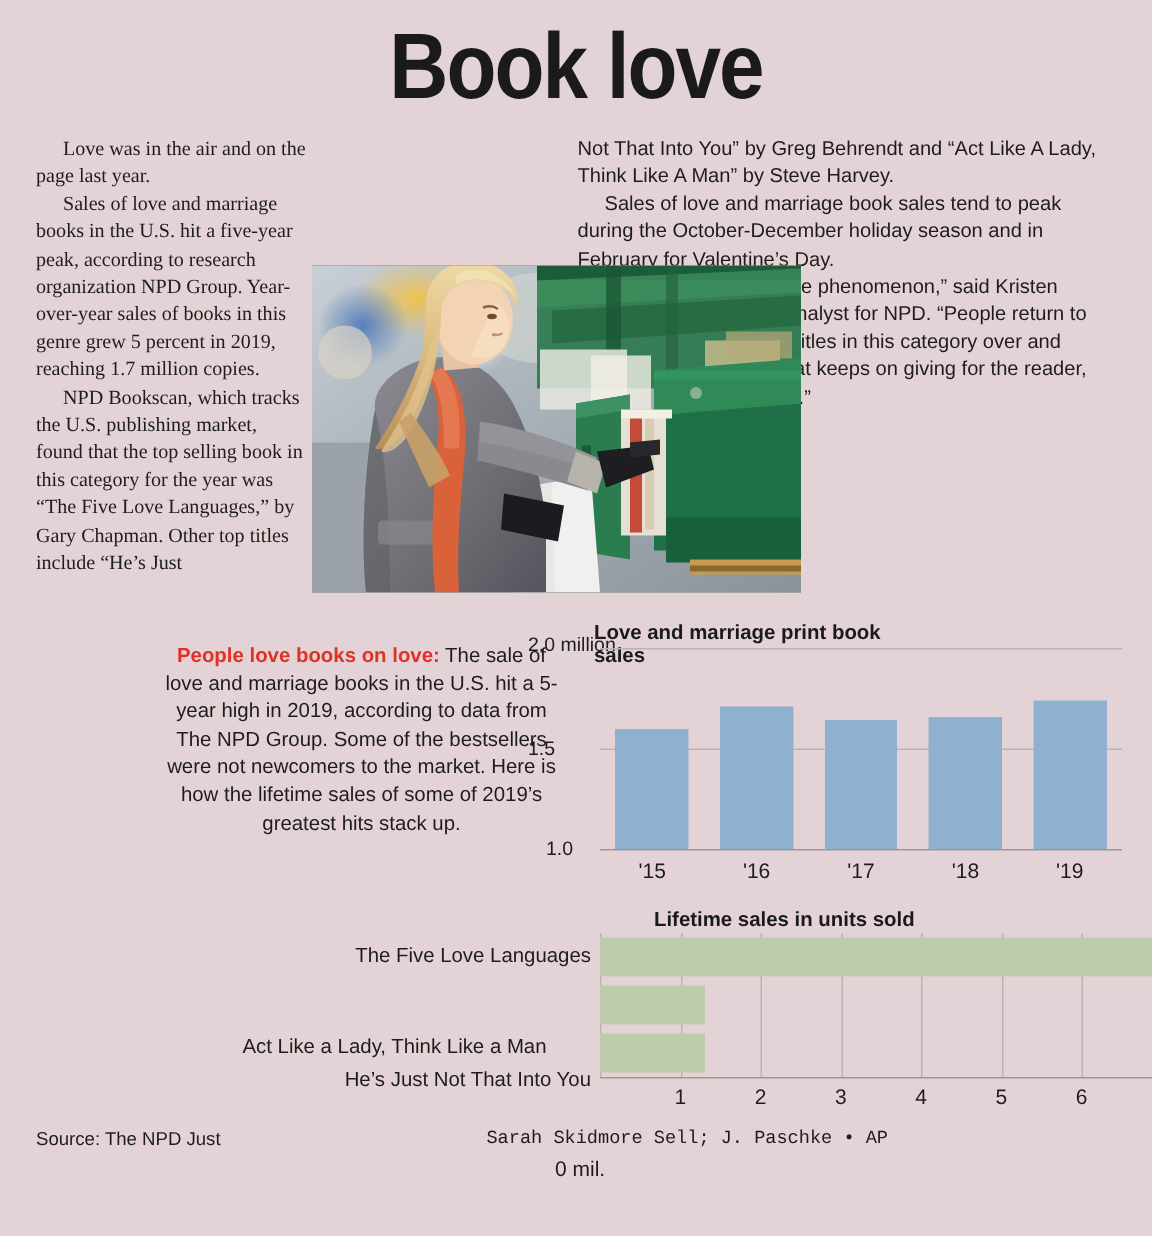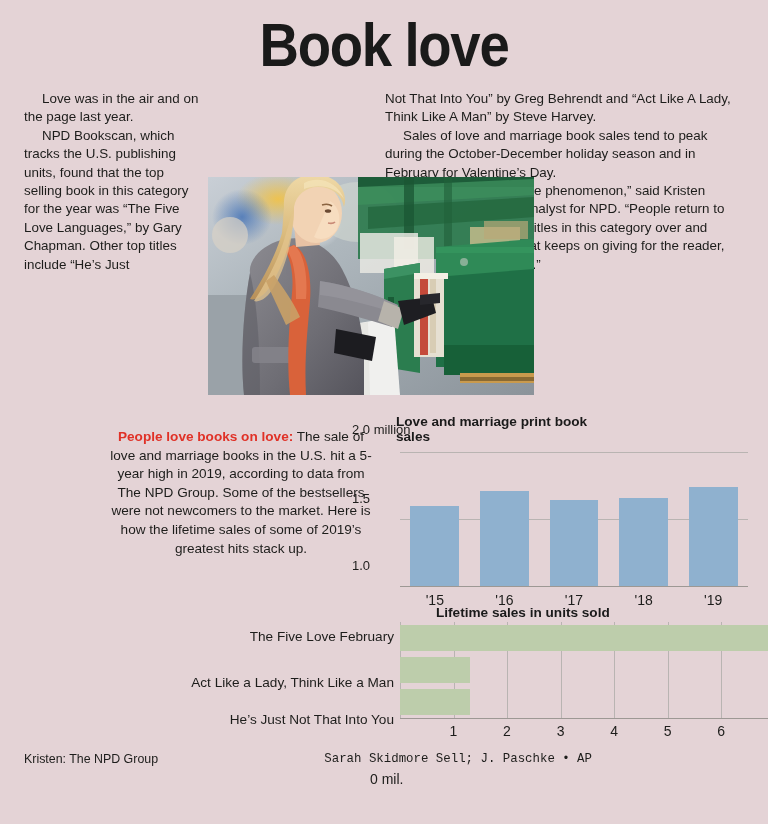--- a/index.html
+++ b/index.html
@@ -29,21 +29,21 @@
   
   .col{
     position:absolute;
     font-size:13.4px;
     line-height:18.4px;
     color:#1d1d1b;
     text-align:left;
   }
   .col p{margin:0;text-indent:18px;}
   .col p.noind{text-indent:0;}
-  .col-left{left:24px;top:90px;width:180px;}
+  .col-left{left:24px;top:90px;width:180px;font-family:Liberation Serif, serif;}
   .col-right{left:385px;top:90px;width:363px;}
 
   
   .photo{
     position:absolute;left:208px;top:177px;width:326px;height:218px;
     overflow:hidden;
     background:#6d7f6a;
   }
   .photo svg{display:block;}
 
@@ -74,21 +74,21 @@
   }
   .vchart .axis{
     position:absolute;height:1px;background:#9d9894;
   }
   .vchart .bar{
     position:absolute;bottom:0;background:#8fb1cf;
   }
   .vchart .xlab{
     position:absolute;font-size:14px;color:#1d1d1b;text-align:center;
   }
-  .barwrap{position:absolute;left:48px;top:0;width:348px;height:134px;margin-top:20px;}
+  .barwrap{position:absolute;left:48px;top:0;width:348px;height:134px;}
 
   .hchart{position:absolute;left:130px;top:622px;width:630px;height:116px;}
   .hchart .cat{
     position:absolute;right:calc(100% - 268px);
     font-size:13.6px;color:#1d1d1b;text-align:right;white-space:nowrap;
   }
   .hplot{position:absolute;left:270px;top:0;width:396px;height:96px;}
   .hchart .hbar{position:absolute;left:0;background:#bdcdab;}
   .hchart .vgrid{position:absolute;top:0;width:1px;background:#b9b4b2;}
   .hchart .hbase{position:absolute;left:0;height:1px;background:#9d9894;}
@@ -106,21 +106,22 @@
 </style>
 </head>
 <body>
 
 <div class="page">
 
   <div class="title">Book love</div>
 
   <div class="col col-left">
     <p>Love was in the air and on the page last year.</p>
-    <p>NPD Bookscan, which tracks the U.S. publishing units, found that the top selling book in this category for the year was “The Five Love Languages,” by Gary Chapman. Other top titles include “He’s Just</p>
+    <p>Sales of love and marriage books in the U.S. hit a five-year peak, according to research organization NPD Group. Year-over-year sales of books in this genre grew 5 percent in 2019, reaching 1.7 million copies.</p>
+    <p>NPD Bookscan, which tracks the U.S. publishing market, found that the top selling book in this category for the year was “The Five Love Languages,” by Gary Chapman. Other top titles include “He’s Just</p>
   </div>
 
   <div class="col col-right">
     <p class="noind">Not That Into You” by Greg Behrendt and “Act Like A Lady, Think Like A Man” by Steve Harvey.</p>
     <p>Sales of love and marriage book sales tend to peak during the October-December holiday season and in February for Valentine’s Day.</p>
     <p>“This is a tried-and-true phenomenon,” said Kristen McLean, book industry analyst for NPD. “People return to and recommend trusted titles in this category over and over...it truly is the gift that keeps on giving for the reader, author, and publisher too.”</p>
   </div>
 
   <div class="photo">
     <svg width="326" height="218" viewBox="0 0 326 218" xmlns="http://www.w3.org/2000/svg">
@@ -251,21 +252,21 @@
   <div class="caption">
     <span class="lead">People love books on love:</span><span> The sale of love and marriage books in the U.S. hit a 5-year high in 2019, according to data from The NPD Group. Some of the bestsellers were not newcomers to the market. Here is how the lifetime sales of some of 2019’s greatest hits stack up.</span>
   </div>
 
   <div id="bar-chart-title" class="chart-title">Love and marriage print book sales</div>
 
   <div class="vchart">
 
     <div class="ylab" id="vy2" style="top: -10px; left: 0px;">2.0 million</div>
     <div class="ylab" id="vy1" style="top: 59px; left: 0px;">1.5</div>
-    <div class="ylab" id="vy0" style="top: 126px; left: 0px;">1.0</div>
+    <div class="ylab" id="vy0" style="top: 126px; left: 12px;">1.0</div>
 
     <div class="barwrap" id="vbarwrap">
         <div class="axis" style="left: 0px; width: 348px; top: 134px;"></div>
         <div class="gridline" style="left: 0px; width: 348px; top: 67px;"></div>
         <div class="gridline" style="left: 0px; width: 348px; top: 0px;"></div>
         <div class="bar" style="left: 10.44px; width: 48.72px; height: 80.4px; background: rgb(143, 177, 207);"></div>
         <div class="xlab" style="left: 0px; width: 69.6px; top: 140px;">'15</div>
         <div class="bar" style="left: 80.04px; width: 48.72px; height: 95.14px; background: rgb(143, 177, 207);"></div>
         <div class="xlab" style="left: 69.6px; width: 69.6px; top: 140px;">'16</div>
         <div class="bar" style="left: 149.64px; width: 48.72px; height: 85.76px; background: rgb(143, 177, 207);"></div>
@@ -283,32 +284,32 @@
     <div class="hplot" id="hplot">
         <div class="vgrid" style="left: 0px; height: 96px;"></div>
         <div class="vgrid" style="left: 53.5135px; height: 96px;"></div>
         <div class="vgrid" style="left: 107.027px; height: 96px;"></div>
         <div class="vgrid" style="left: 160.541px; height: 96px;"></div>
         <div class="vgrid" style="left: 214.054px; height: 96px;"></div>
         <div class="vgrid" style="left: 267.568px; height: 96px;"></div>
         <div class="vgrid" style="left: 321.081px; height: 96px;"></div>
         <div class="hbase" style="top: 96px; width: 375.595px;"></div>
         <div class="hbar" style="top: 3px; height: 26px; width: 374.595px; background: rgb(189, 205, 171);"></div>
-        <div class="cat" style="top: 7px; left: -268px; width: 262px;">The Five Love February</div>
+        <div class="cat" style="top: 7px; left: -268px; width: 262px;">The Five Love Languages</div>
         <div class="hbar" style="top: 35px; height: 26px; width: 69.5676px; background: rgb(189, 205, 171);"></div>
         <div class="cat" style="top: 42px; left: -268px; width: 262px; margin-top: 48px;">He’s Just Not That Into You</div>
         <div class="hbar" style="top: 67px; height: 26px; width: 69.5676px; background: rgb(189, 205, 171);"></div>
-        <div class="cat" style="top: 53px; left: -268px; width: 262px;">Act Like a Lady, Think Like a Man</div>
+        <div class="cat" style="top: 68px; left: -268px; width: 262px; text-align: center;">Act Like a Lady, Think Like a Man</div>
         <div class="tick tick0" style="top: 101px; left: -30px; width: 56px; text-align: left;">0 mil.</div>
         <div class="tick" style="top: 101px; left: 33.5135px; width: 40px;">1</div>
         <div class="tick" style="top: 101px; left: 87.027px; width: 40px;">2</div>
         <div class="tick" style="top: 101px; left: 140.541px; width: 40px;">3</div>
         <div class="tick" style="top: 101px; left: 194.054px; width: 40px;">4</div>
         <div class="tick" style="top: 101px; left: 247.568px; width: 40px;">5</div>
         <div class="tick" style="top: 101px; left: 301.081px; width: 40px;">6</div>
         <div class="tick" style="top: 101px; left: 354.595px; width: 40px;">7</div>
       </div>
   </div>
 
-  <div class="footer" id="source-note">Kristen: The NPD Group</div>
+  <div class="footer" id="source-note">Source: The NPD Just</div>
   <div class="footer" id="credit-note">Sarah Skidmore Sell; J. Paschke • AP</div>
 
 </div>
 
 </body></html>

